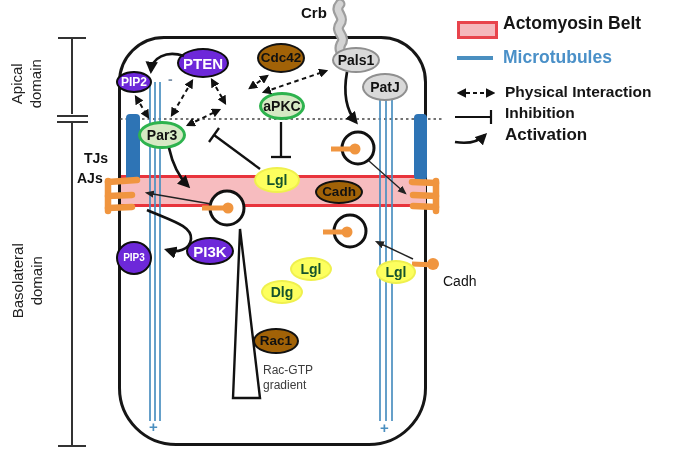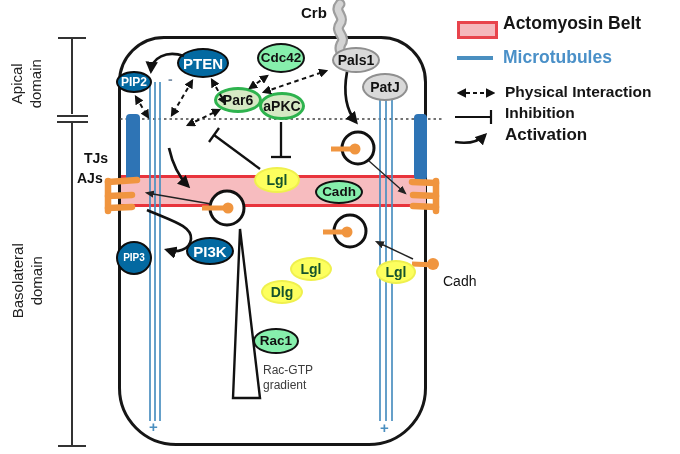--- a/index.html
+++ b/index.html
@@ -11,22 +11,22 @@
   #cell{left:118px;top:36px;width:309px;height:410px;border:3px solid #161616;
         border-radius:46px 46px 58px 58px;background:#fff;box-sizing:border-box;}
   
   #belt{left:121px;top:175px;width:305px;height:32px;background:#f7bcbf;
         border-top:3.5px solid #e8343c;border-bottom:3.5px solid #e8343c;box-sizing:border-box;}
 
   
   .node{position:absolute;display:flex;align-items:center;justify-content:center;
         border-radius:50%;font-weight:bold;box-sizing:border-box;line-height:1;
         white-space:nowrap;z-index:4;}
-  .black{background:#0369a1;color:#fff;border:2px solid #0d0d0d;font-size:13px;text-align:center;}
-  .white{background:#86efac;color:#111;border:2.6px solid #111;font-size:13.5px;}
+  .black{background:#6d28d9;color:#fff;border:2px solid #0d0d0d;font-size:13px;text-align:center;}
+  .white{background:#a16207;color:#111;border:2.6px solid #111;font-size:13.5px;}
   .green{background:#d6e9c4;color:#111;border:3px solid #2eb34e;font-size:14px;}
   .yellow{background:#fdff5e;color:#14532d;border:2.5px solid #eff04e;font-size:14px;}
   .gray{background:#d9d9d9;color:#111;border:2.5px solid #8f8f8f;font-size:14px;}
 
   .txt{position:absolute;color:#111;z-index:5;}
   .rot{transform:rotate(-90deg);transform-origin:center;text-align:center;
        font-size:15px;color:#222;line-height:1.25;}
   .blue-mark{color:#4a8fc0;font-weight:bold;z-index:5;}
 
   
@@ -116,25 +116,25 @@
 
   <div class="node black" style="left:116px;top:71px;width:36px;height:22px;font-size:12px;">
       <span>PIP2</span>
     </div>
   <div class="node black" style="left:177px;top:48px;width:52px;height:30px;font-size:15px;">
       <span>PTEN</span>
     </div>
   <div class="node white" style="left:257px;top:43px;width:48px;height:30px;">
       <span>Cdc42</span>
     </div>
-  <div class="node green" style="left:214px;top:87px;width:48px;height:26px;">
-      <span>Par6</span>
-    </div>
   <div class="node green" style="left:259px;top:92px;width:46px;height:28px;">
       <span>aPKC</span>
+    </div>
+  <div class="node green" style="left:138px;top:121px;width:48px;height:28px;">
+      <span>Par3</span>
     </div>
   <div class="node gray" style="left:332px;top:47px;width:48px;height:26px;">
       <span>Pals1</span>
     </div>
   <div class="node gray" style="left:362px;top:73px;width:46px;height:28px;">
       <span>PatJ</span>
     </div>
   <div class="node yellow" style="left:254px;top:167px;width:46px;height:26px;">
       <span>Lgl</span>
     </div>

